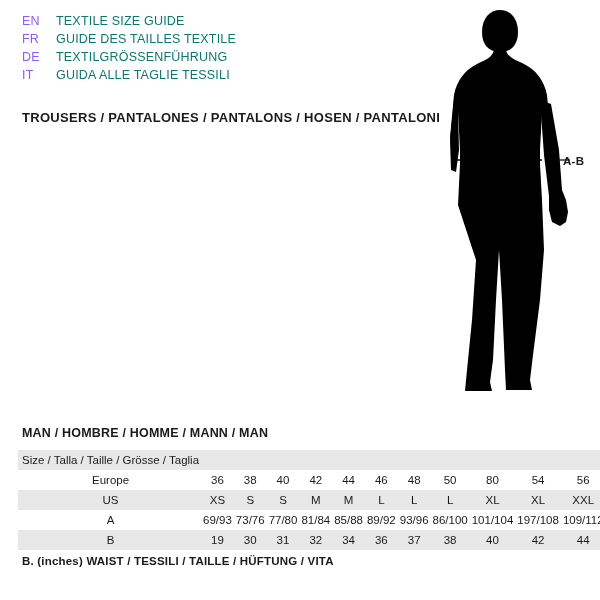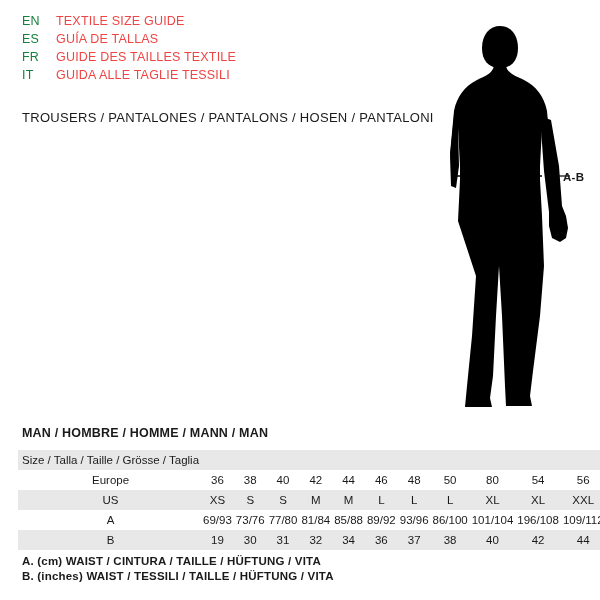--- a/index.html
+++ b/index.html
@@ -30,40 +30,40 @@
   .lang-row {
     display: flex;
     align-items: baseline;
     height: 18px;
     font-size: 12.5px;
     letter-spacing: 0.2px;
   }
   .lang-code {
     width: 34px;
     flex: 0 0 34px;
-    color: #15803d;
+    color: #8b5cf6;
   }
   .lang-text {
-    color: #ef4444;
+    color: #0f766e;
   }
 
   .section-title {
     position: absolute;
     left: 22px;
     top: 110px;
     font-size: 13px;
-    font-weight: normal;
+    font-weight: bold;
     letter-spacing: 0.3px;
   }
 
   
   .figure-wrap {
     position: absolute;
     left: 420px;
-    top: 16px;
+    top: 0;
     width: 175px;
     height: 400px;
   }
   .figure-svg {
     display: block;
   }
   .ab-label {
     position: absolute;
     left: 143px;
     top: 155px;
@@ -126,26 +126,26 @@
 <body>
 
 <div class="sheet">
 
   <div class="lang-block">
     <div class="lang-row">
       <span class="lang-code">EN</span>
       <span class="lang-text">TEXTILE SIZE GUIDE</span>
     </div>
     <div class="lang-row">
-      <span class="lang-code">ES</span>
-      <span class="lang-text">GUÍA DE TALLAS</span>
-    </div>
-    <div class="lang-row">
       <span class="lang-code">FR</span>
       <span class="lang-text">GUIDE DES TAILLES TEXTILE</span>
+    </div>
+    <div class="lang-row">
+      <span class="lang-code">DE</span>
+      <span class="lang-text">TEXTILGRÖSSENFÜHRUNG</span>
     </div>
     <div class="lang-row">
       <span class="lang-code">IT</span>
       <span class="lang-text">GUIDA ALLE TAGLIE TESSILI</span>
     </div>
   </div>
 
   <div class="section-title">TROUSERS / PANTALONES / PANTALONS / HOSEN / PANTALONI</div>
 
   <div class="figure-wrap">
@@ -229,38 +229,37 @@
       <td class="rowhead">A</td>
       <td class="cell">69/93</td>
       <td class="cell">73/76</td>
       <td class="cell">77/80</td>
       <td class="cell">81/84</td>
       <td class="cell">85/88</td>
       <td class="cell">89/92</td>
       <td class="cell">93/96</td>
       <td class="cell">86/100</td>
       <td class="cell">101/104</td>
-      <td class="cell">196/108</td>
+      <td class="cell">197/108</td>
       <td class="cell">109/112</td>
     </tr>
     <tr class="shaded">
       <td class="rowhead">B</td>
       <td class="cell">19</td>
       <td class="cell">30</td>
       <td class="cell">31</td>
       <td class="cell">32</td>
       <td class="cell">34</td>
       <td class="cell">36</td>
       <td class="cell">37</td>
       <td class="cell">38</td>
       <td class="cell">40</td>
       <td class="cell">42</td>
       <td class="cell">44</td>
     </tr>
   </tbody>
     </table>
 
   <div class="footnotes">
-    <div>A. (cm) WAIST / CINTURA / TAILLE / HÜFTUNG / VITA</div>
     <div>B. (inches) WAIST / TESSILI / TAILLE / HÜFTUNG / VITA</div>
   </div>
 
 </div>
 
 </body></html>

